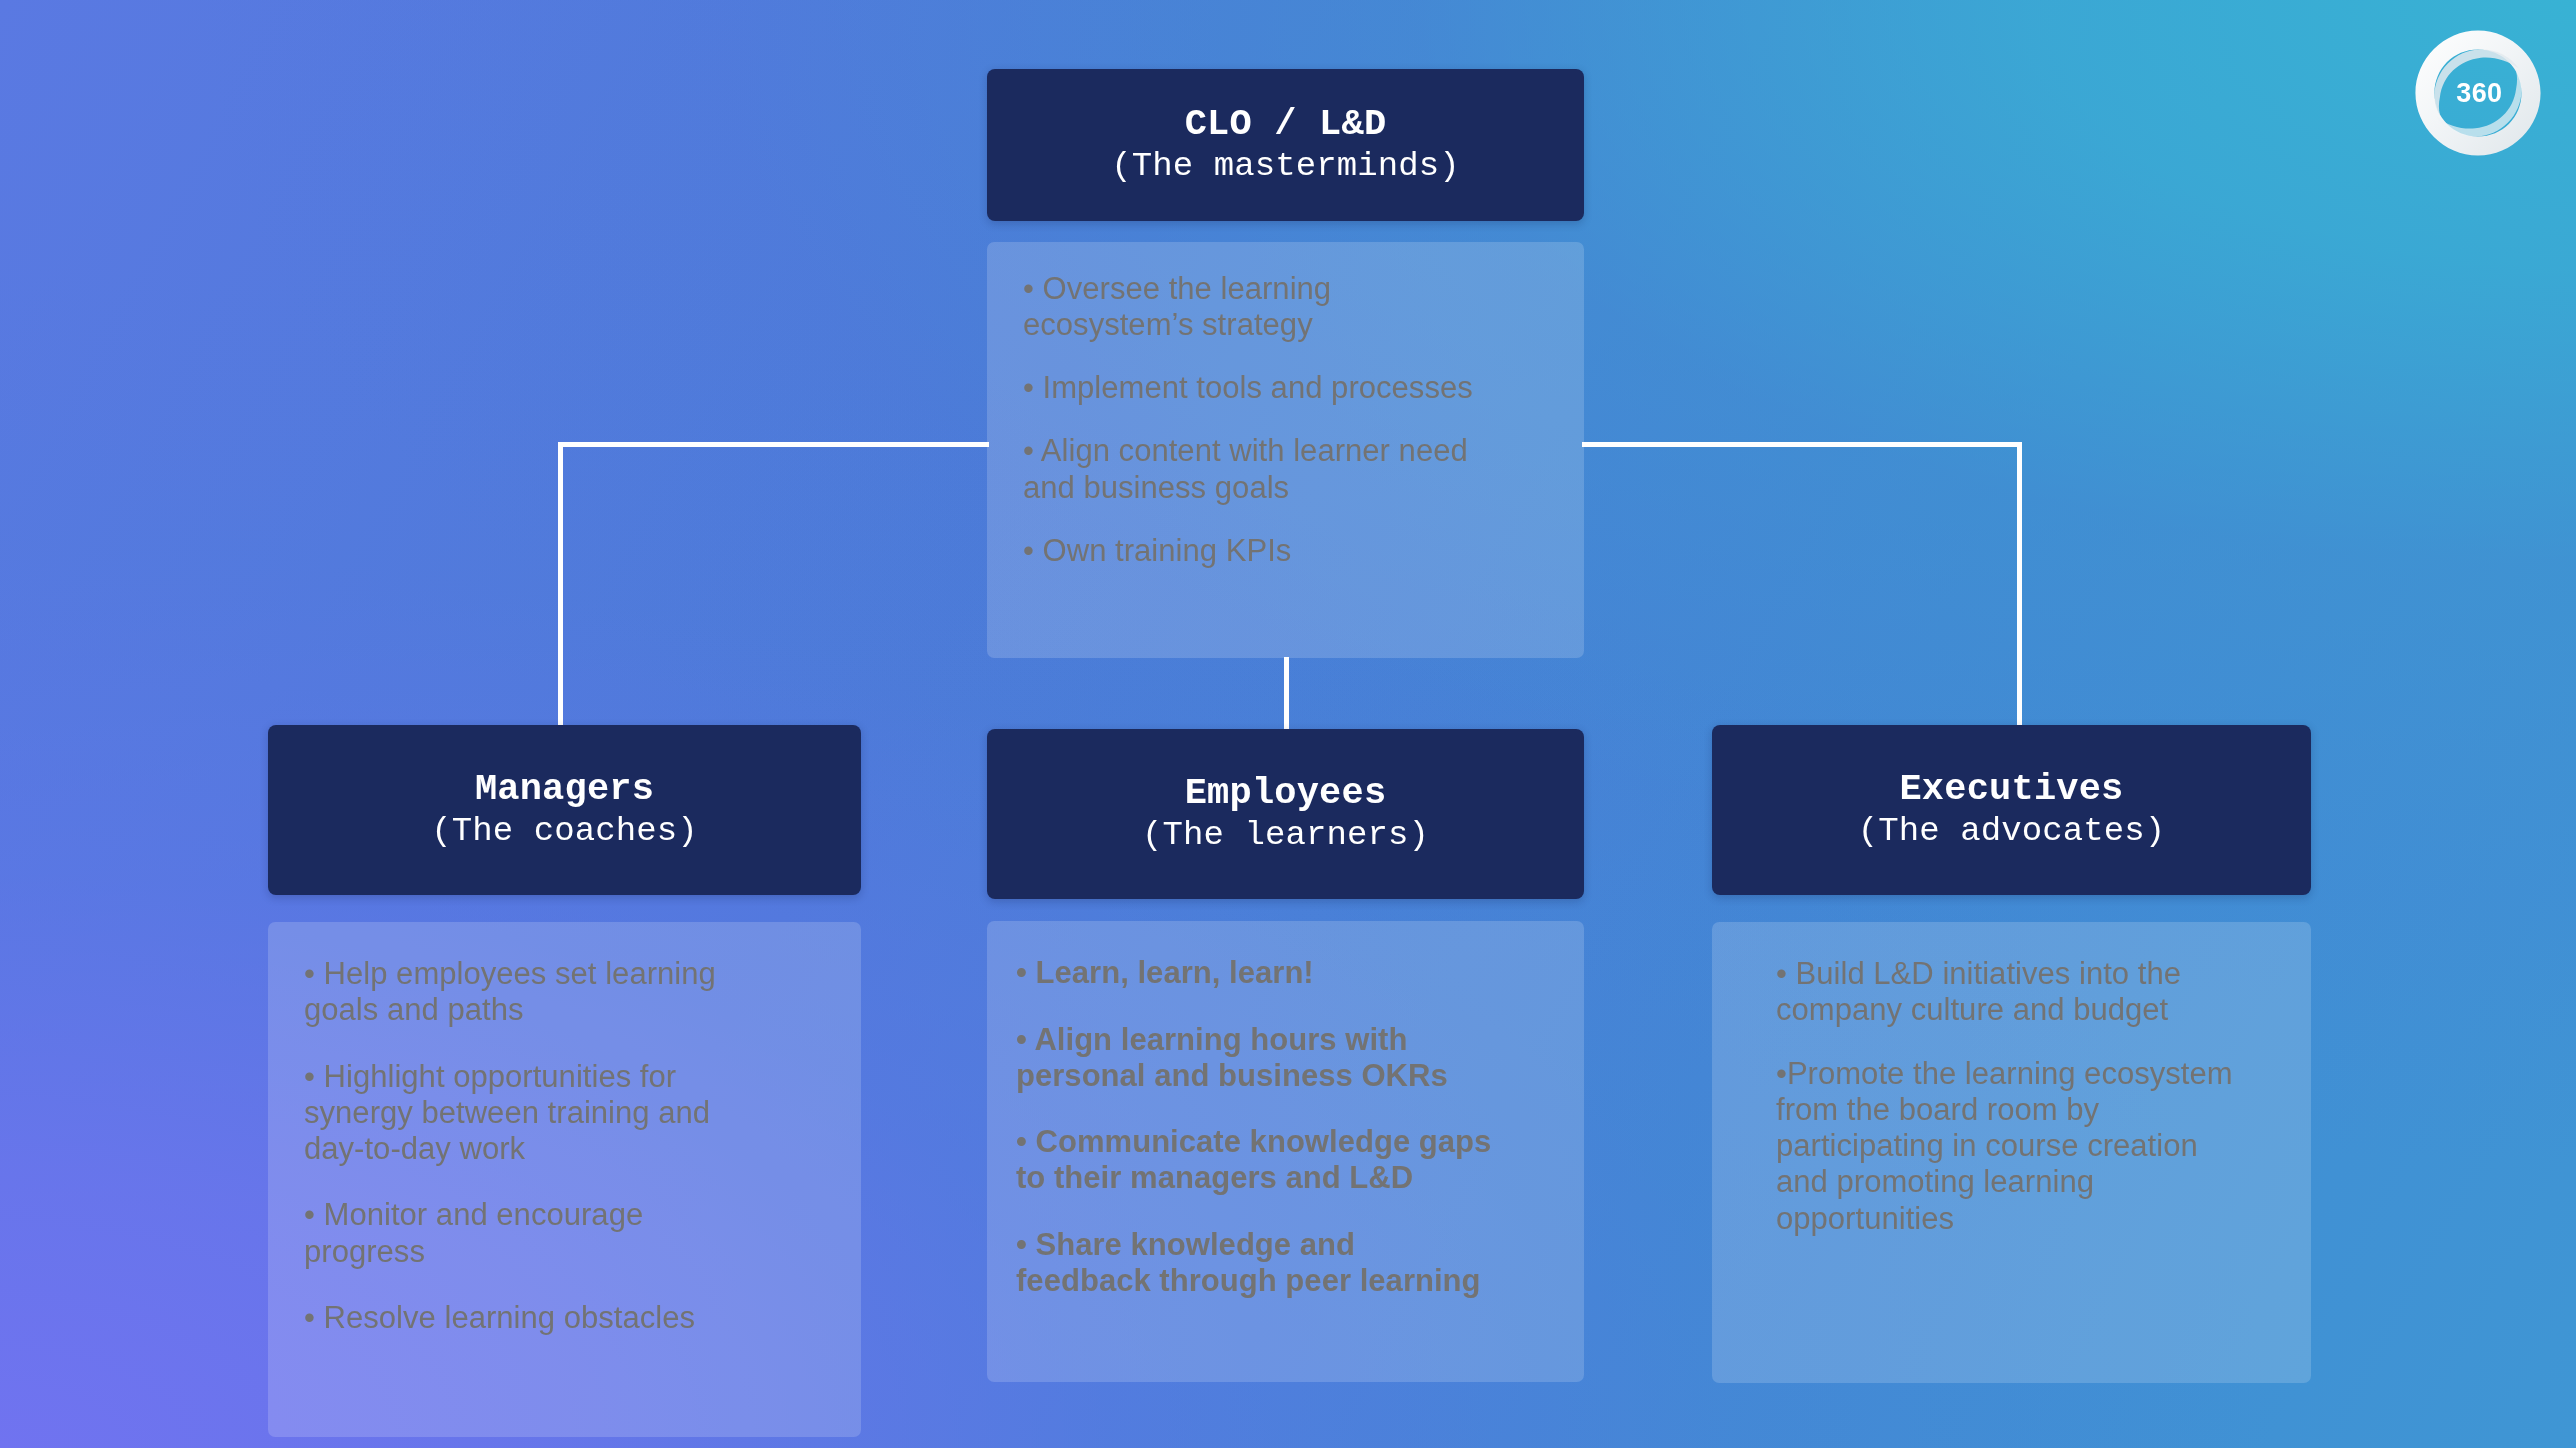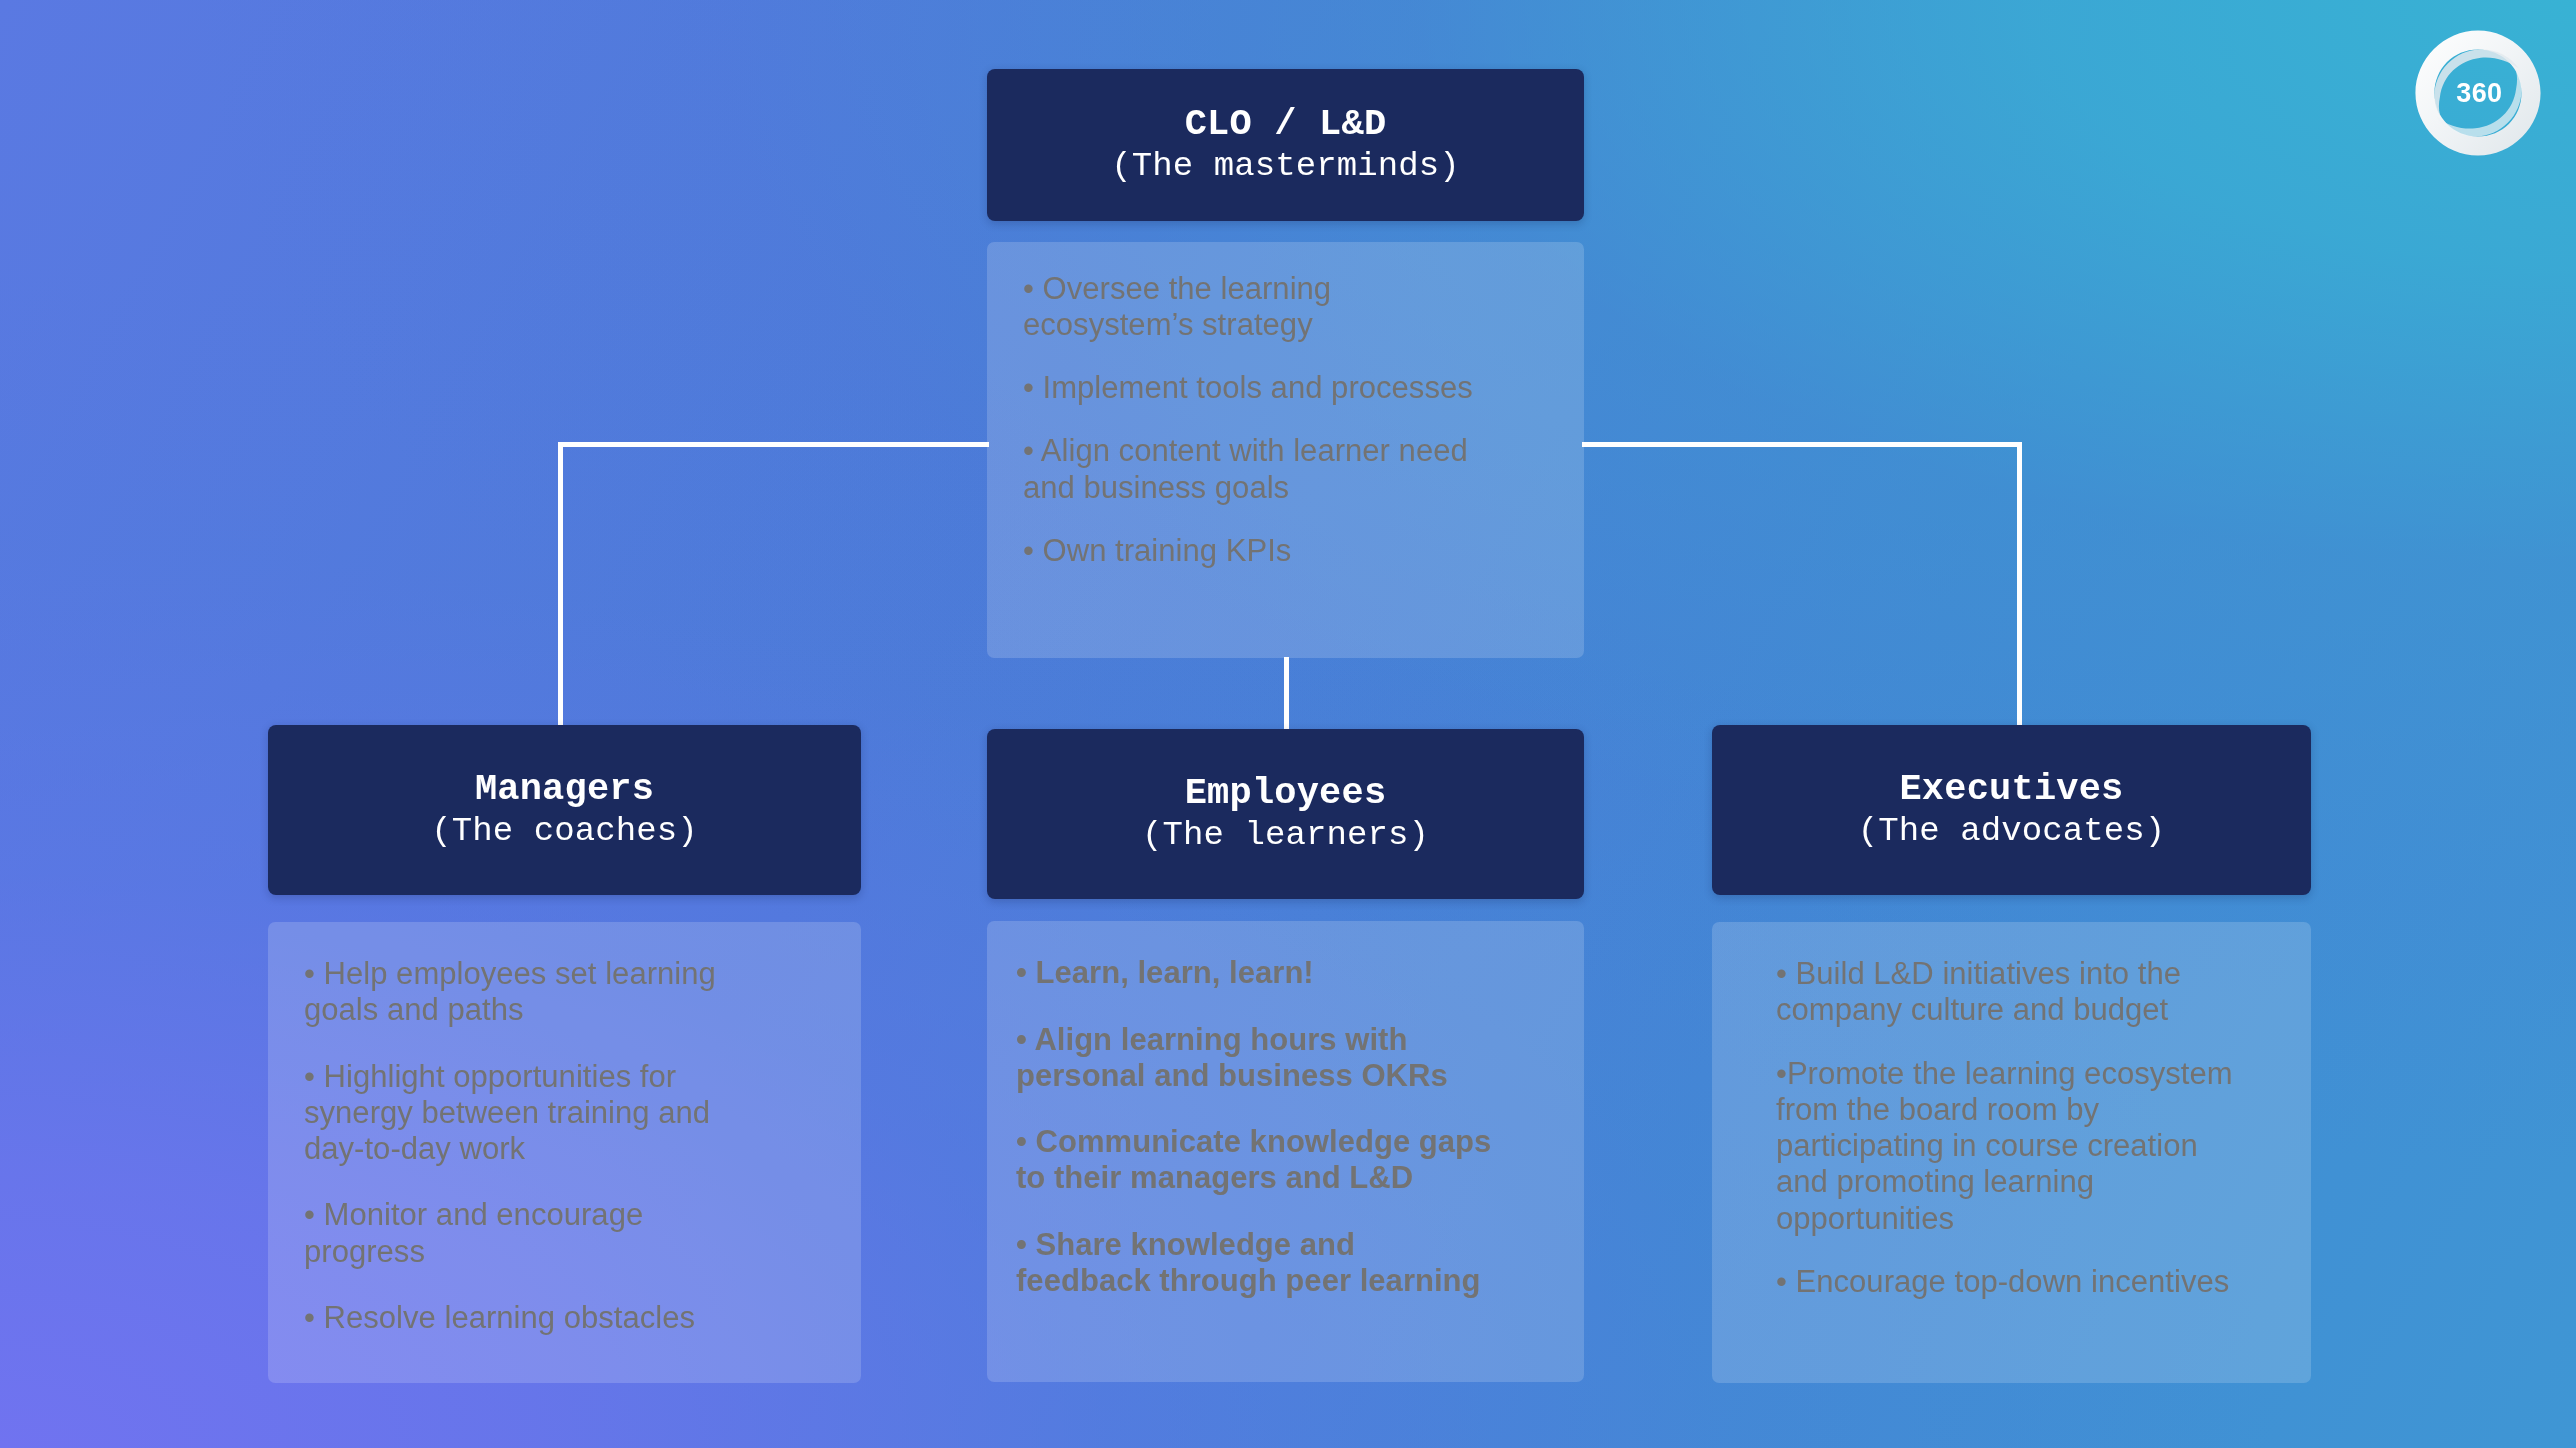--- a/index.html
+++ b/index.html
@@ -70,21 +70,21 @@
 
   
   #clo-node { left:987px; top:69px; width:597px; }
   #clo-node .node-header { height:152px; }
   #clo-node .node-body { margin-top:20.6px; height:416px; padding-top:29px; }
   #clo-node .bullet { margin-bottom:27px; }
 
   
   #managers-node { left:268px; top:725px; width:593px; }
   #managers-node .node-header { height:170px; }
-  #managers-node .node-body { margin-top:27px; height:461px; }
+  #managers-node .node-body { margin-top:27px; height:515px; }
 
   #employees-node { left:987px; top:729px; width:597px; }
   #employees-node .node-header { height:170px; }
   #employees-node .node-body { margin-top:22.4px; height:461px; padding-left:29px;font-weight:bold; }
 
   #executives-node { left:1712px; top:725px; width:599px; }
   #executives-node .node-header { height:170px; }
   #executives-node .node-body { margin-top:27px; height:461px; padding-left:64px; }
   #executives-node .bullet { margin-bottom:27px; }
 </style>
@@ -178,18 +178,17 @@
       <div class="node-subtitle">(The advocates)</div>
     </div>
     <div class="node-body">
       <div class="bullet">•  Build L&amp;D initiatives into the
 company culture and budget</div>
       <div class="bullet">•Promote the learning ecosystem
 from the board room by
 participating in course creation
 and  promoting learning
 opportunities</div>
-      <div class="bullet">• Encourage top-down incentives</div>
     </div>
   </div>
 
 </div>
 
 
 </body></html>

